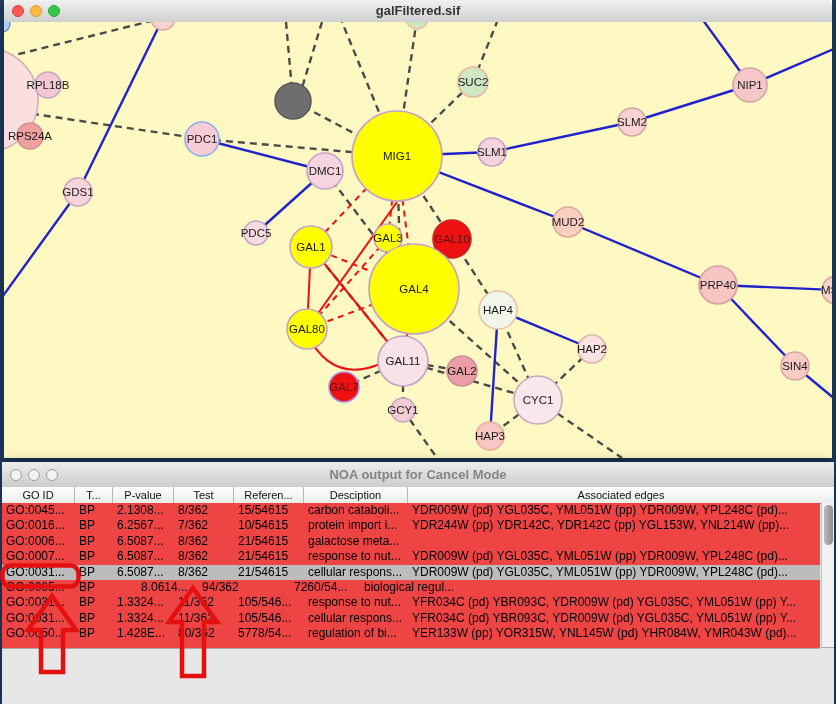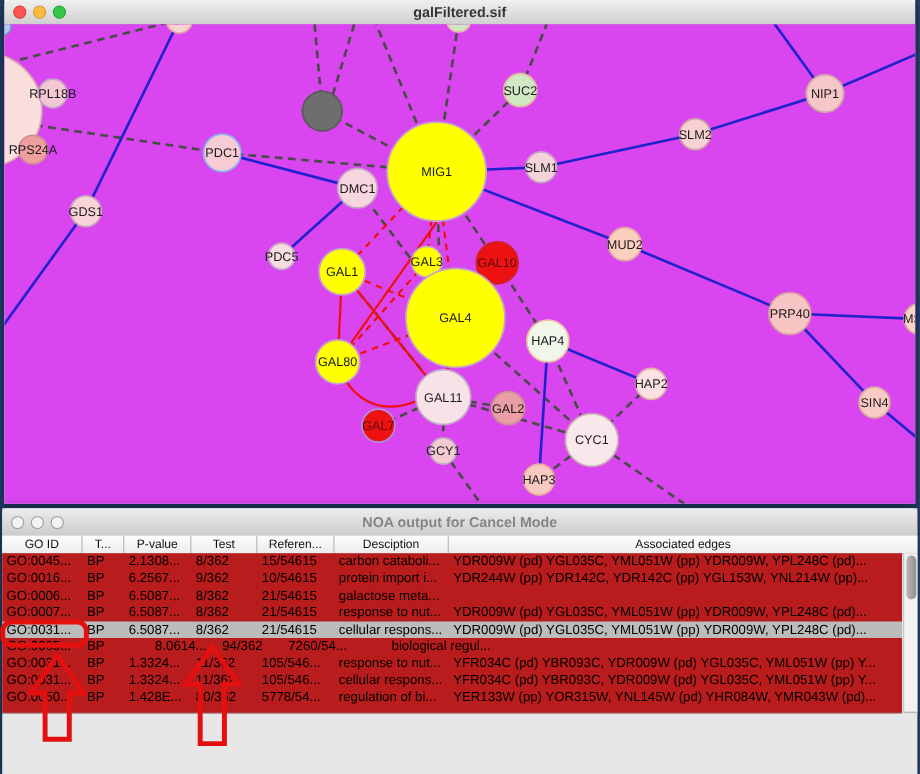--- a/index.html
+++ b/index.html
@@ -7,33 +7,33 @@
   .window{position:absolute;background:#fff;box-shadow:0 3px 14px rgba(0,0,0,.45);}
   .titlebar{position:absolute;left:0;top:0;right:0;height:22px;
     background:linear-gradient(#f0f0f0,#cfcfcf);border-bottom:1px solid #8f8f8f;
     border-radius:5px 5px 0 0;padding-left:32px;}
   .tl-dot{position:absolute;top:5px;width:12px;height:12px;border-radius:50%;box-sizing:border-box;}
   .title{position:absolute;left:0;right:0;top:3px;text-align:center;font-size:13px;
     font-weight:700;color:#353535;white-space:nowrap;}
   .title.inactive{color:#858585;}
   
   #net-win{left:4px;top:0;width:828px;height:458px;}
-  #net-canvas{position:absolute;left:0;top:22px;width:828px;height:436px;background:#d946ef;overflow:hidden;text-align:center;}
+  #net-canvas{position:absolute;left:0;top:22px;width:828px;height:436px;background:#fef9c3;overflow:hidden;text-align:center;}
   
   #tbl-win{left:2px;top:462px;width:832px;height:242px;background:#e7e7e7;}
   #tbl-win .titlebar{height:25px;background:linear-gradient(#ededed,#cccccc);}
   #tbl-win .title{top:5px;}
   .tl-hollow{background:#f3f3f3;border:1px solid #9d9d9d;top:7px;}
   #thead{position:absolute;left:0;top:25px;right:0;height:16px;display:flex;
     background:linear-gradient(#fdfdfd,#ececec);border-bottom:1px solid #9e9e9e;
     font-size:11px;color:#111;}
   .hcell{box-sizing:border-box;border-right:1px solid #b5b5b5;text-align:center;
     line-height:16px;white-space:nowrap;overflow:hidden;flex:0 0 auto;}
   .hcell:last-child{flex:1 1 auto;border-right:none;}
-  #tbody{position:absolute;left:0;top:41px;width:818px;height:145px;background:#b91c1c;
+  #tbody{position:absolute;left:0;top:41px;width:818px;height:145px;background:#ef4444;
     overflow:hidden;border-bottom:1px solid #a8a8a8;}
   .trow{display:flex;height:15.4px;line-height:15.4px;font-size:12px;color:#000;white-space:nowrap;}
   .trow.sel{background:#bcbcbc;}
   .tcell{box-sizing:border-box;padding-left:4px;overflow:hidden;flex:0 0 auto;}
   .tcell:last-child{flex:1 1 auto;}
   #vscroll{position:absolute;left:819px;top:41px;width:13px;height:145px;background:#f2f2f2;
     border-left:1px solid #c3c3c3;border-bottom:1px solid #a8a8a8;box-sizing:border-box;}
   #vthumb{position:absolute;left:1.5px;top:2px;width:9px;height:40px;border-radius:5px;
     background:linear-gradient(90deg,#b9b9b9,#8f8f8f);}
   #tfoot{position:absolute;left:0;right:0;top:186px;bottom:0;background:#e7e7e7;}
@@ -197,21 +197,21 @@
         <div class="tcell" style="width: 61px;">2.1308...</div>
         <div class="tcell" style="width: 60px;">8/362</div>
         <div class="tcell" style="width: 70px;">15/54615</div>
         <div class="tcell" style="width: 104px;">carbon cataboli...</div>
         <div class="tcell" style="width: 414px;">YDR009W (pd) YGL035C, YML051W (pp) YDR009W, YPL248C (pd)...</div>
       </div>
       <div class="trow">
         <div class="tcell" style="width: 73px;">GO:0016...</div>
         <div class="tcell" style="width: 38px;">BP</div>
         <div class="tcell" style="width: 61px;">6.2567...</div>
-        <div class="tcell" style="width: 60px;">9/362</div>
+        <div class="tcell" style="width: 60px;">7/362</div>
         <div class="tcell" style="width: 70px;">10/54615</div>
         <div class="tcell" style="width: 104px;">protein import i...</div>
         <div class="tcell" style="width: 414px;">YDR244W (pp) YDR142C, YDR142C (pp) YGL153W, YNL214W (pp)...</div>
       </div>
       <div class="trow">
         <div class="tcell" style="width: 73px;">GO:0006...</div>
         <div class="tcell" style="width: 38px;">BP</div>
         <div class="tcell" style="width: 61px;">6.5087...</div>
         <div class="tcell" style="width: 60px;">8/362</div>
         <div class="tcell" style="width: 70px;">21/54615</div>
@@ -233,22 +233,22 @@
         <div class="tcell" style="width: 60px;">8/362</div>
         <div class="tcell" style="width: 70px;">21/54615</div>
         <div class="tcell" style="width: 104px;">cellular respons...</div>
         <div class="tcell" style="width: 414px;">YDR009W (pd) YGL035C, YML051W (pp) YDR009W, YPL248C (pd)...</div>
       </div>
       <div class="trow">
         <div class="tcell" style="width: 73px;">GO:0065...</div>
         <div class="tcell" style="width: 38px;">BP</div>
         <div class="tcell" style="width: 61px; margin-left: 24px;">8.0614...</div>
         <div class="tcell" style="width: 60px;">94/362</div>
-        <div class="tcell" style="width: 70px;">7260/54...</div>
-        <div class="tcell" style="width: 104px; margin-left: 24px;">biological regul...</div>
+        <div class="tcell" style="width: 70px; margin-left: 32px;">7260/54...</div>
+        <div class="tcell" style="width: 104px;">biological regul...</div>
       </div>
       <div class="trow">
         <div class="tcell" style="width: 73px;">GO:0031...</div>
         <div class="tcell" style="width: 38px;">BP</div>
         <div class="tcell" style="width: 61px;">1.3324...</div>
         <div class="tcell" style="width: 60px;">11/362</div>
         <div class="tcell" style="width: 70px;">105/546...</div>
         <div class="tcell" style="width: 104px;">response to nut...</div>
         <div class="tcell" style="width: 414px;">YFR034C (pd) YBR093C, YDR009W (pd) YGL035C, YML051W (pp) Y...</div>
       </div>

